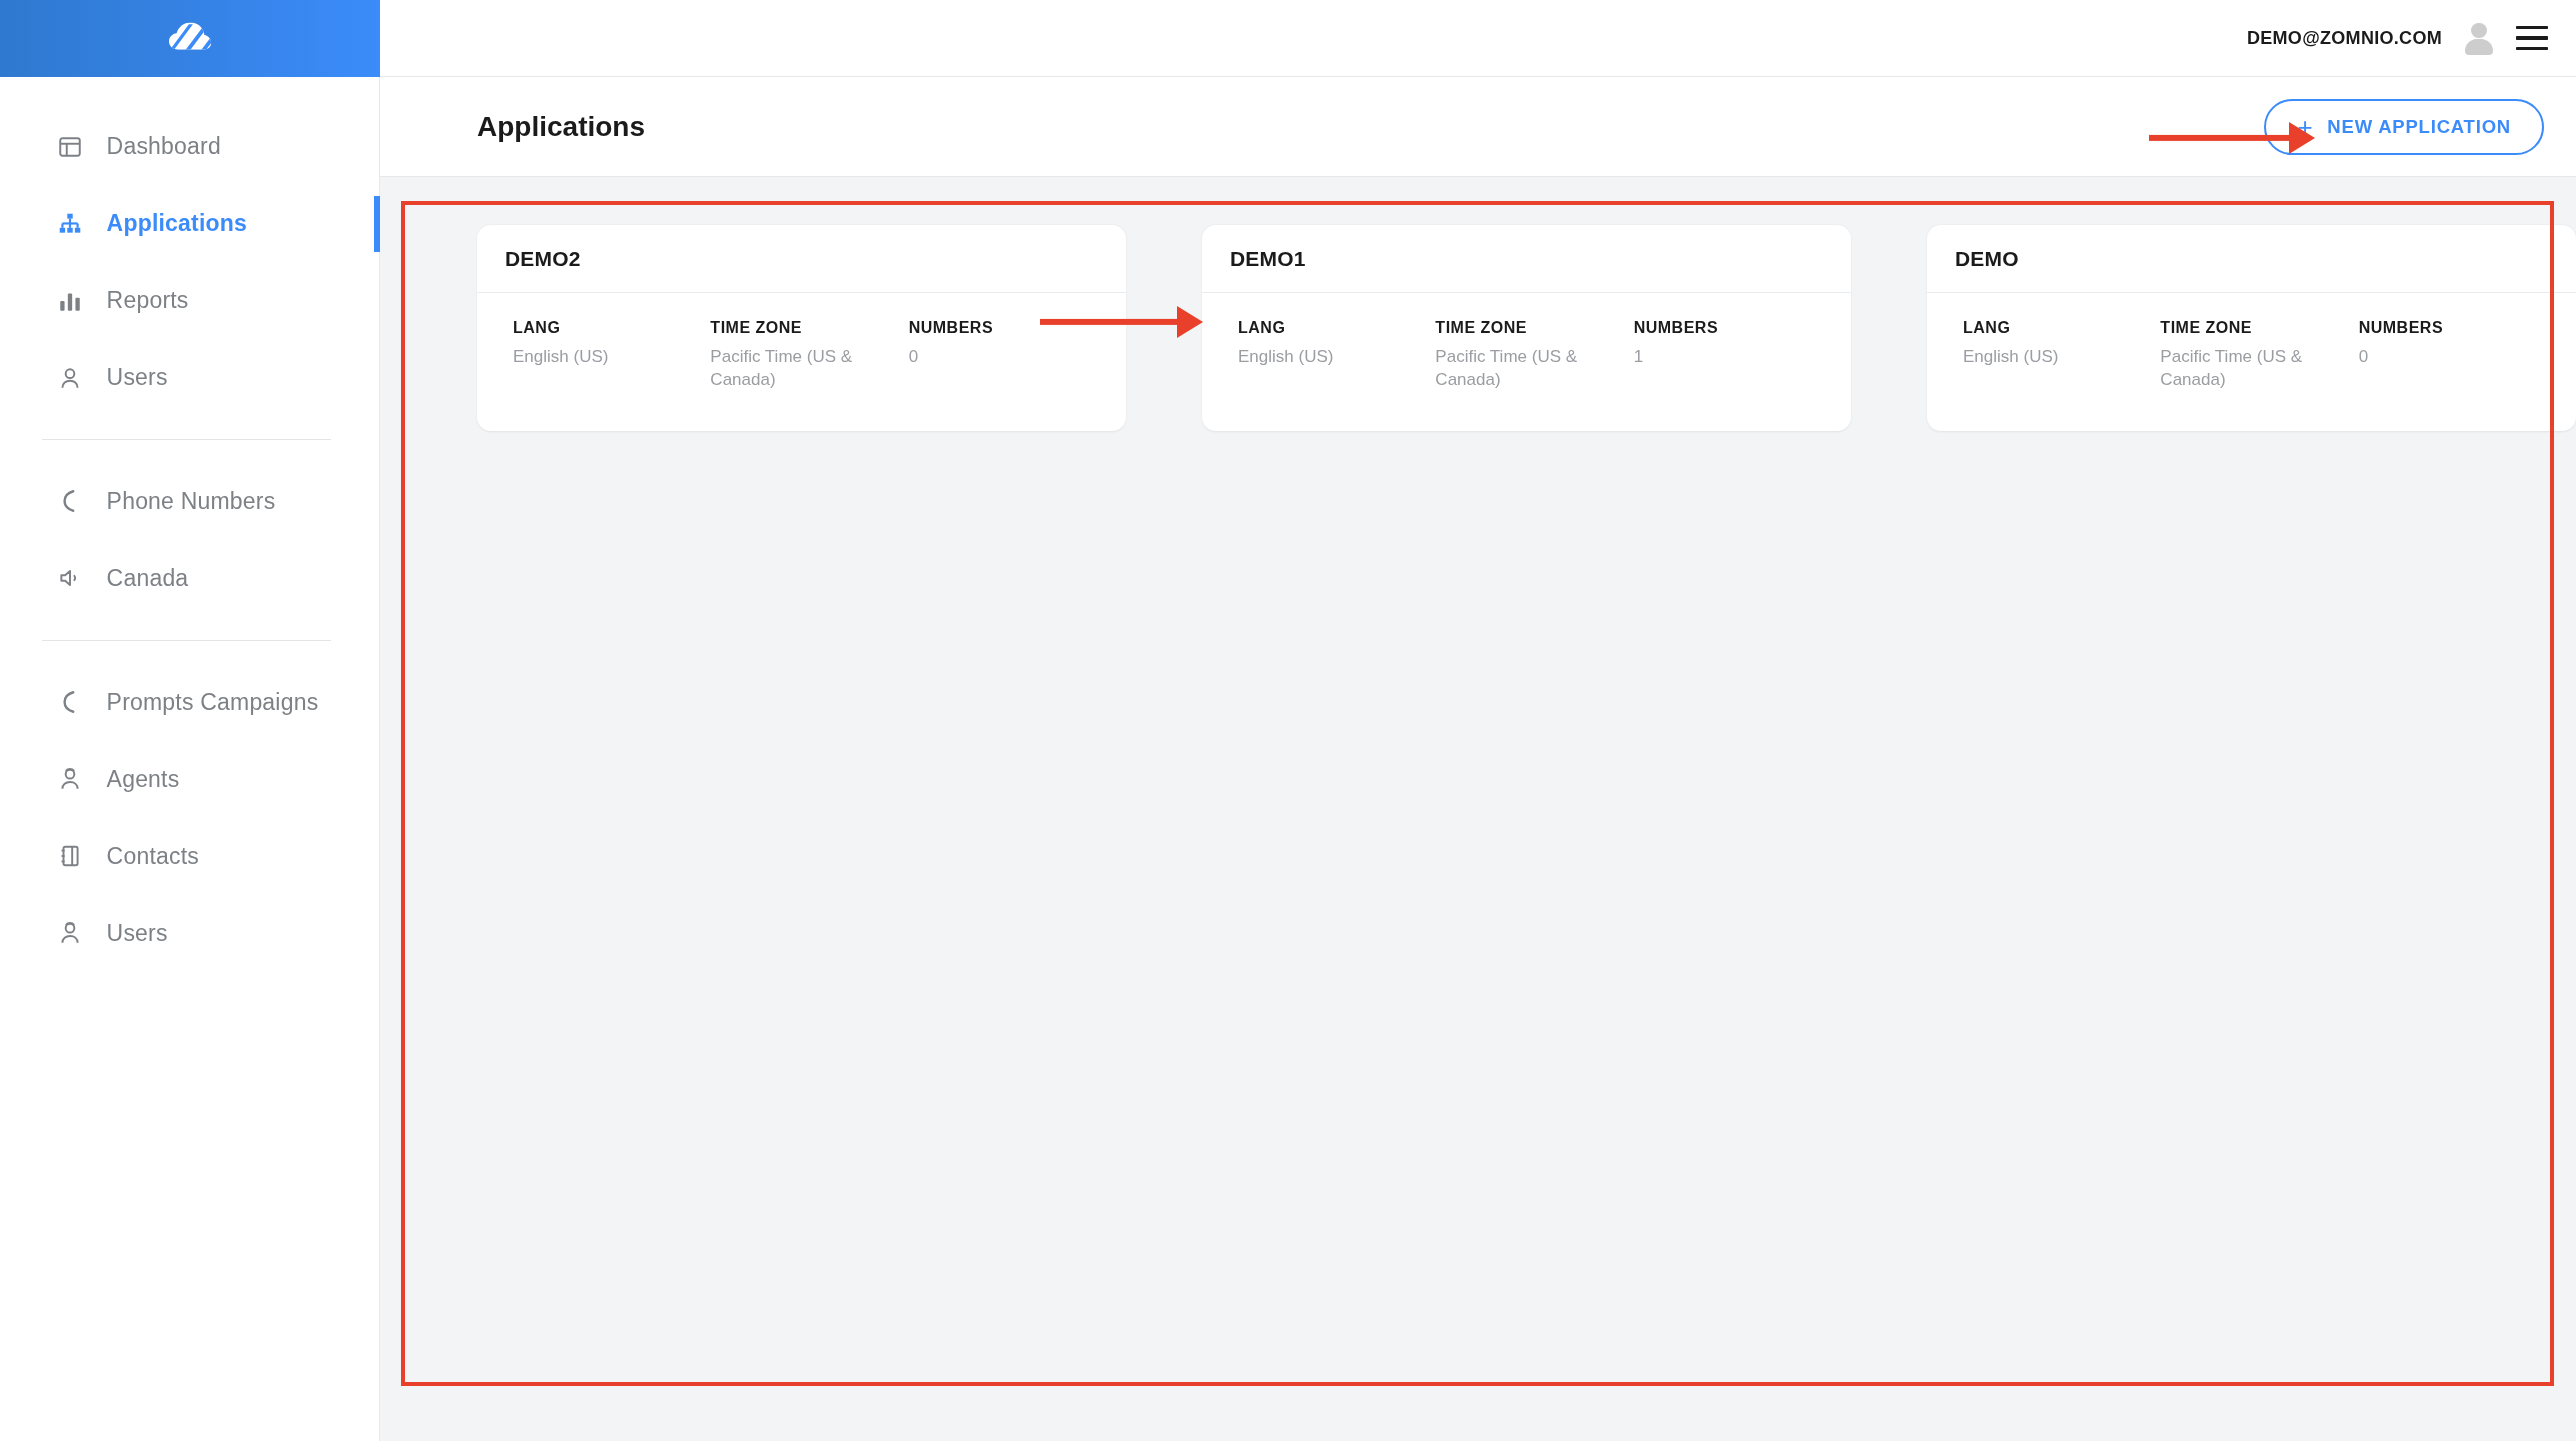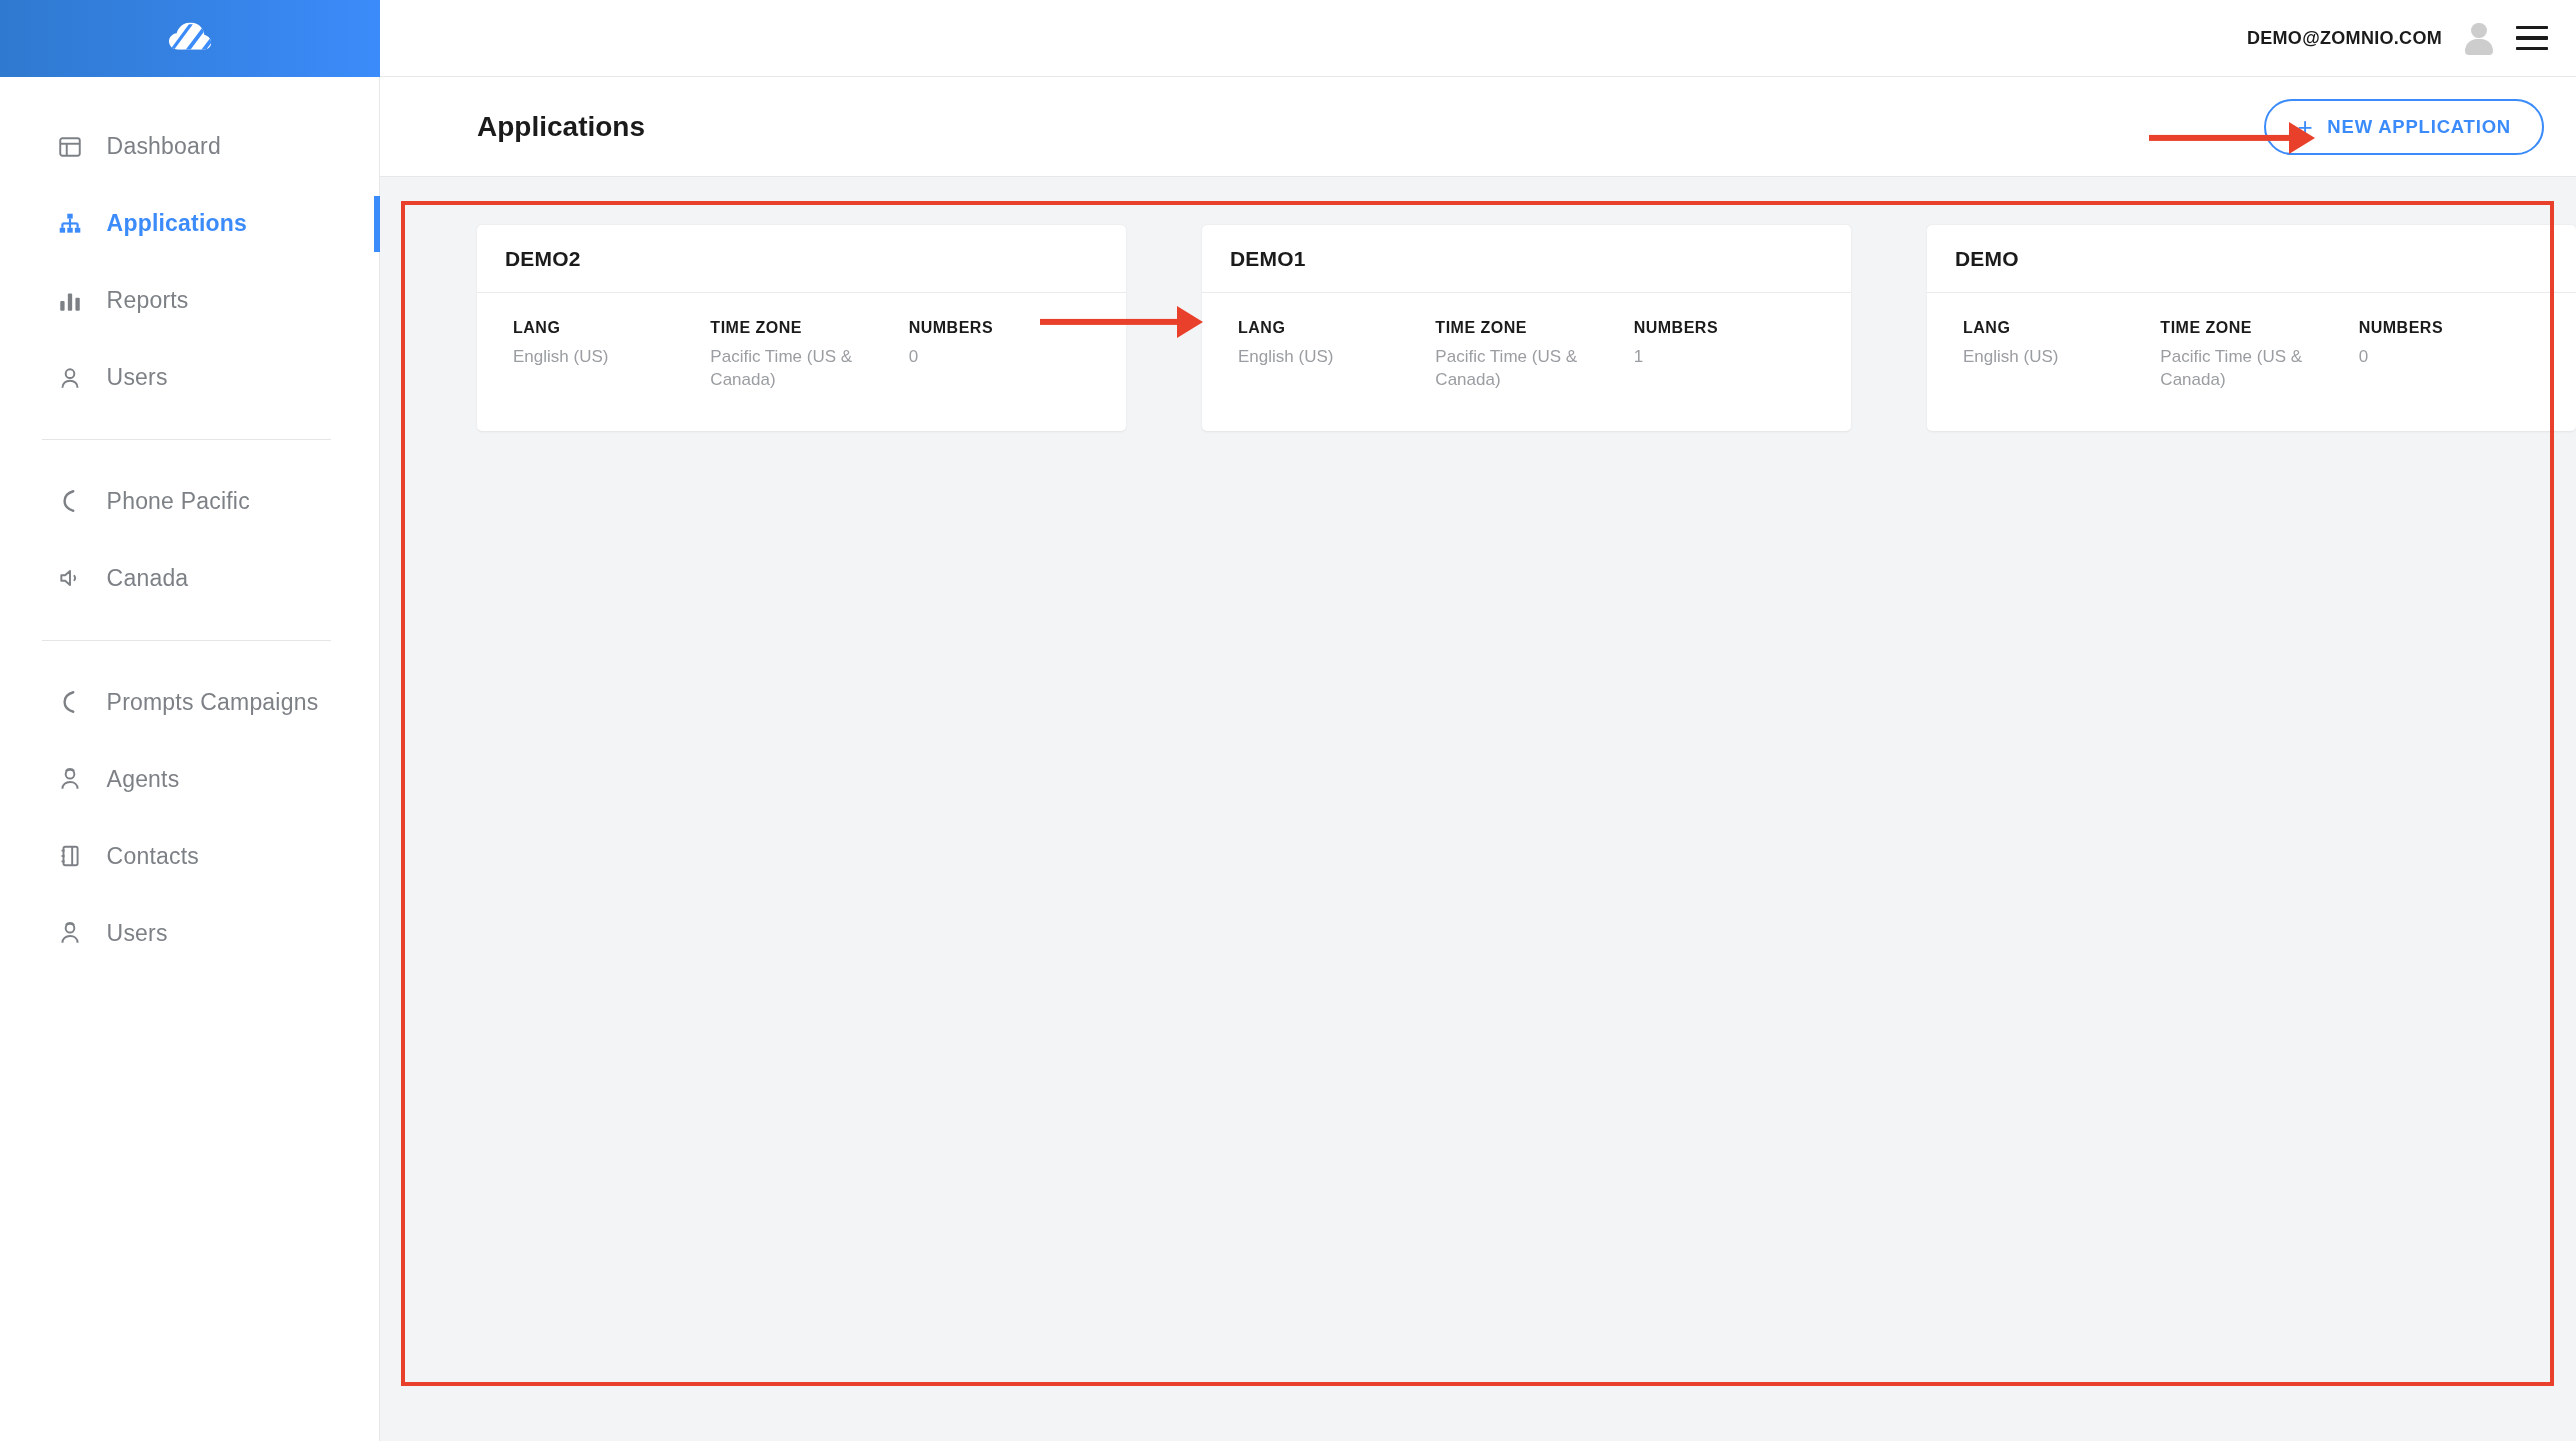--- a/index.html
+++ b/index.html
@@ -94,21 +94,21 @@
   .new-app-btn .plus { font-size:26px; font-weight:400; line-height:1; }
 
   
   .cards-area {
     flex:1; padding:48px 0 0 0; position:relative; overflow:hidden;
   }
   .cards-grid {
     display:flex; gap:76px; padding-left:97px;
   }
   .app-card {
-    width:731px; background:#ffffff; border-radius:5px;
+    width:731px; background:#ffffff; border-radius:14px;
     box-shadow:0 0.8px 2.3px rgba(0,0,0,.07);
     overflow:hidden;
   }
   .card-head {
     height:68px; display:flex; align-items:center;
     padding:0 28px; border-bottom:0.8px solid #e9ebed;
   }
   .card-title { font-size:21px; font-weight:700; color:#1b1b1b; letter-spacing:0.2px; }
   .card-body { display:flex; padding:26px 28px 40px 28px; }
   .field { width:201px;margin-left:8px; }
@@ -233,21 +233,21 @@
 
       <div class="nav-divider"></div>
 
       <div class="nav-group">
         <div class="nav-item">
           <span class="ico">
             <svg viewBox="0 0 24 24" fill="none" stroke="currentColor" stroke-width="2.2" stroke-linecap="round">
               <path d="M15 3c-5 1.5-8 5-8 9s3 7.5 8 9"></path>
             </svg>
           </span>
-          <span class="lbl">Phone Pacific</span>
+          <span class="lbl">Phone Numbers</span>
         </div>
         <div class="nav-item">
           <span class="ico">
             <svg viewBox="0 0 24 24" fill="none" stroke="currentColor" stroke-width="1.8" stroke-linejoin="round">
               <path d="M4 9.5h3.5L12 5.5v13L7.5 14.5H4z"></path>
                 <path d="M16 10c.9.9.9 3.1 0 4" stroke-linecap="round"></path>
             </svg>
           </span>
           <span class="lbl">Canada</span>
         </div>

